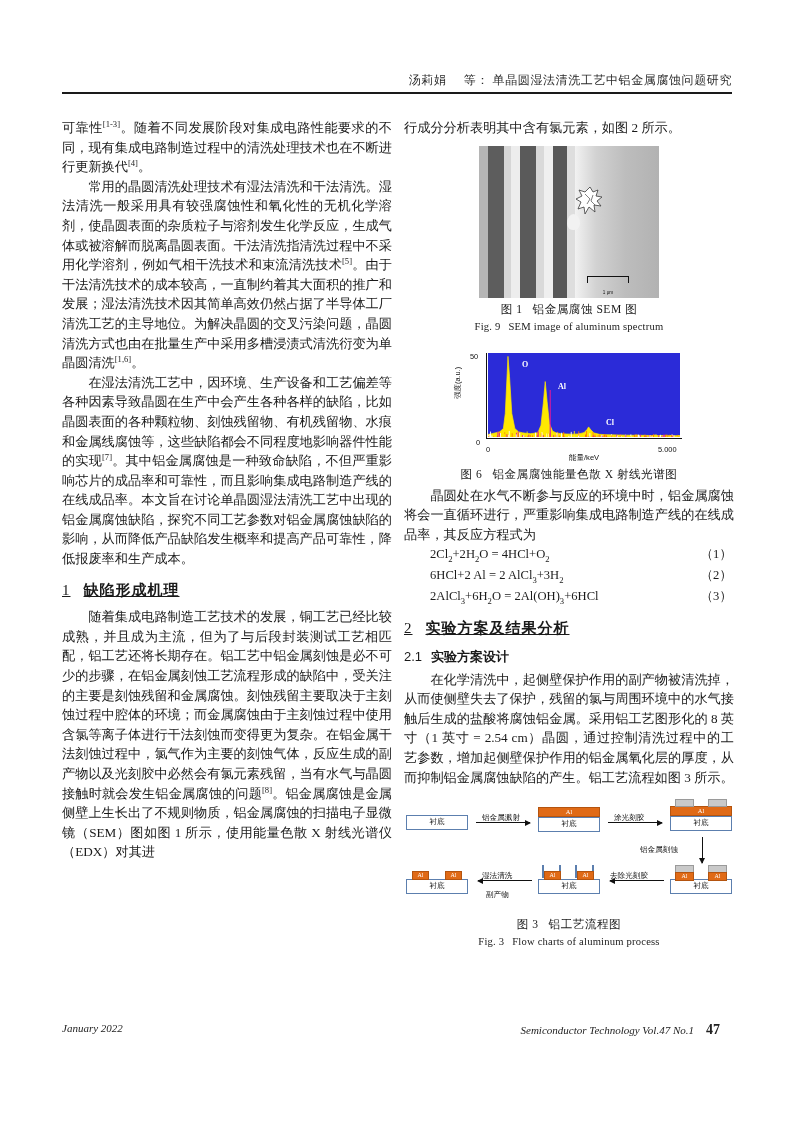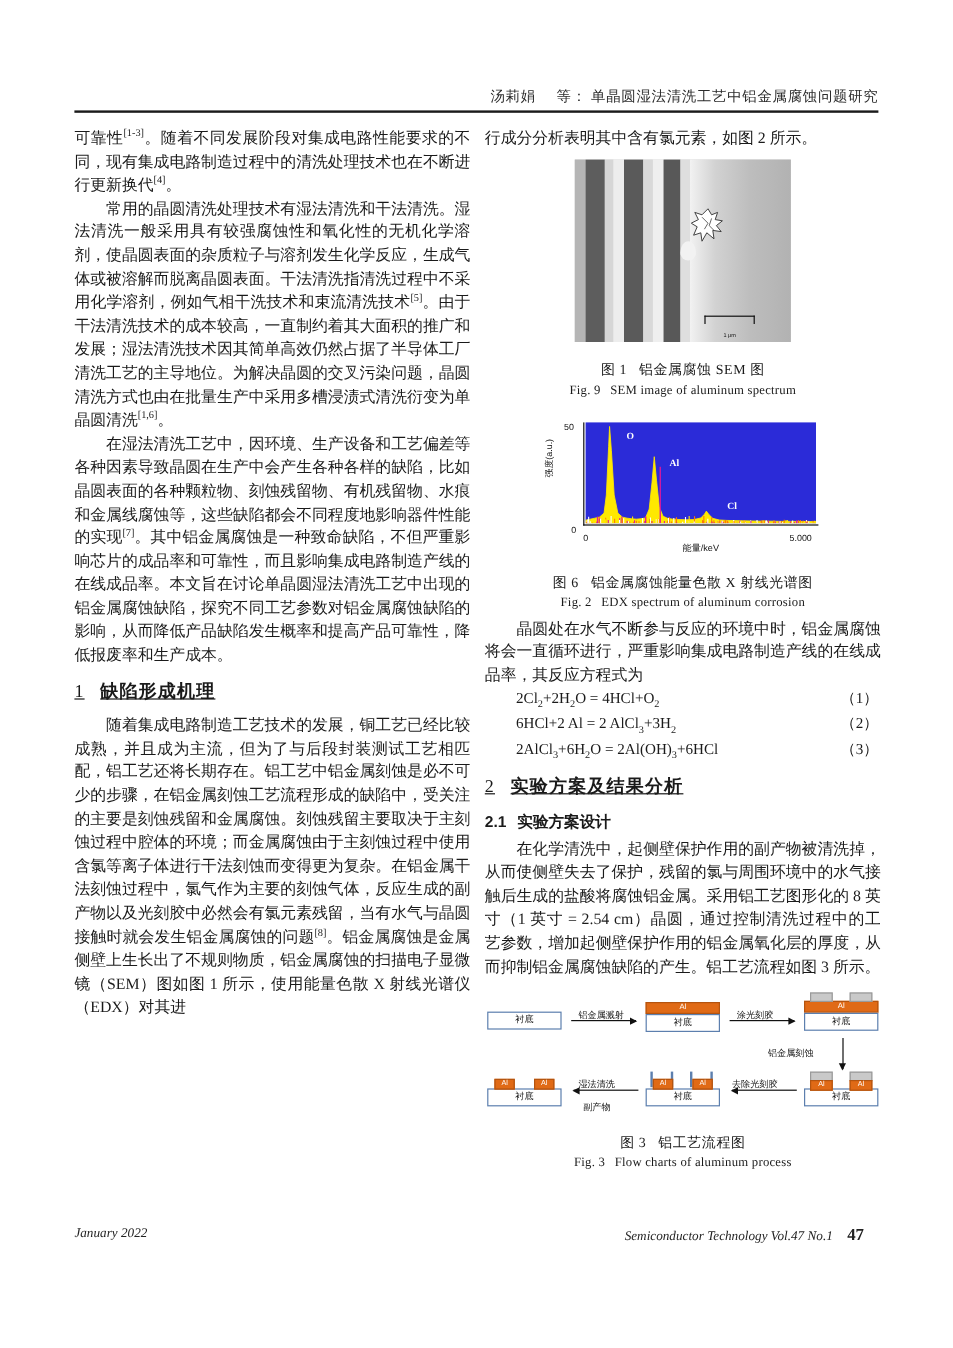--- a/index.html
+++ b/index.html
@@ -26,21 +26,21 @@
     font-family:"Liberation Serif","DejaVu Serif",serif;
   }
   .runhead .sep{display:inline-block;width:10px;}
   .runrule{
     position:absolute;left:62px;top:92px;width:670px;height:1.6px;
     background:#1a1a1a;
   }
   
   .col{
     position:absolute;
-    top:105px;
+    top:118px;
     width:330px;
     font-size:13.2px;
     line-height:19.6px;
     text-align:justify;
     text-justify:inter-ideograph;
   }
   .col-left{left:62px;}
   .col-right{left:404px;}
   p{margin:0;}
   p.ind{text-indent:2em;}
@@ -55,38 +55,38 @@
     font-family:"Liberation Sans","DejaVu Sans",sans-serif;
     text-decoration:underline;
   }
   .h1 .num{font-family:"Liberation Serif",serif;font-weight:normal;margin-right:13px;}
   .h2{
     font-size:13px;
     font-weight:bold;
     margin:8px 0 3px 0;
     font-family:"Liberation Sans","DejaVu Sans",sans-serif;
   }
-  .h2 .num{font-weight:bold;margin-right:9px;}
+  .h2 .num{font-weight:normal;margin-right:9px;}
 
   
   .eqrow{
     display:flex;justify-content:space-between;
     font-size:12.6px;line-height:21px;
     padding-left:26px;
   }
   .eqrow .body{white-space:nowrap;}
   .eqrow .tag{padding-right:2px;}
 
   
   .figure{margin:8px 0 0 0;}
   .cap{
     text-align:center;
     font-size:11.6px;
     line-height:16px;
-    margin-top:16px;
+    margin-top:4px;
   }
   .cap .cn{letter-spacing:.5px;}
   .cap .cn .fignum{margin-right:10px;}
   .cap .en{font-size:10.6px;letter-spacing:.2px;margin-top:1px;}
   .cap .en .fignum{margin-right:8px;}
 
   
   .sem-wrap{position:relative;width:180px;height:152px;margin:0 auto;
             background:#c9c9c9;}
   .sem-wrap .stripe{position:absolute;top:0;bottom:0;}
@@ -126,21 +126,21 @@
     font-size:7.6px;color:#111;
     font-family:"Liberation Sans","DejaVu Sans",sans-serif;
   }
   .edx .axl{position:absolute;left:42px;top:8px;width:1.3px;height:86px;background:#111;}
   .edx .axb{position:absolute;left:42px;top:93px;width:196px;height:1.3px;background:#111;}
   .pklabel{position:absolute;color:#fff;font-size:8px;font-weight:bold;
            font-family:"Liberation Serif",serif;}
 
   
   .flow{position:relative;width:330px;height:118px;margin:2px auto 0 auto;
-        font-family:Liberation Sans, sans-serif;}
+        font-family:Liberation Serif, serif;}
   .stack{position:absolute;}
   .sub-box{
     border:1.1px solid #5c7fae;background:#fff;
     font-size:7.6px;text-align:center;color:#111;
     line-height:12.5px;height:13px;
   }
   .al-bar{
     background:#e06a16;border:1px solid #b4540f;color:#fff;
     font-size:6.4px;text-align:center;line-height:8px;height:8px;
   }
@@ -420,21 +420,20 @@
           <div class="pklabel" style="left:34px;top:2px;">O</div>
           <div class="pklabel" style="left:70px;top:24px;">Al</div>
           <div class="pklabel" style="left:118px;top:60px;">Cl</div>
         </div>
         <div class="xmax">5.000</div>
         <div style="position:absolute;left:42px;top:95px;font-size:7.4px;font-family:'Liberation Sans',sans-serif;color:#111;">0</div>
         <div class="xlab">能量/keV</div>
       </div>
       <div class="cap">
         <div class="cn"><span class="fignum">图 6</span><span>铝金属腐蚀能量色散 X 射线光谱图</span></div>
-        <div class="en"><span class="fignum">Fig. 2</span><span>EDX spectrum of aluminum corrosion</span></div>
       </div>
     </div>
 
     <p class="ind" style="margin-top:3px;">晶圆处在水气不断参与反应的环境中时，铝金属腐蚀将会一直循环进行，严重影响集成电路制造产线的在线成品率，其反应方程式为</p>
 
     <div>
       <div class="eqrow">
         <span class="body">2Cl<sub>2</sub>+2H<sub>2</sub>O = 4HCl+O<sub>2</sub></span>
         <span class="tag">（1）</span>
       </div>

